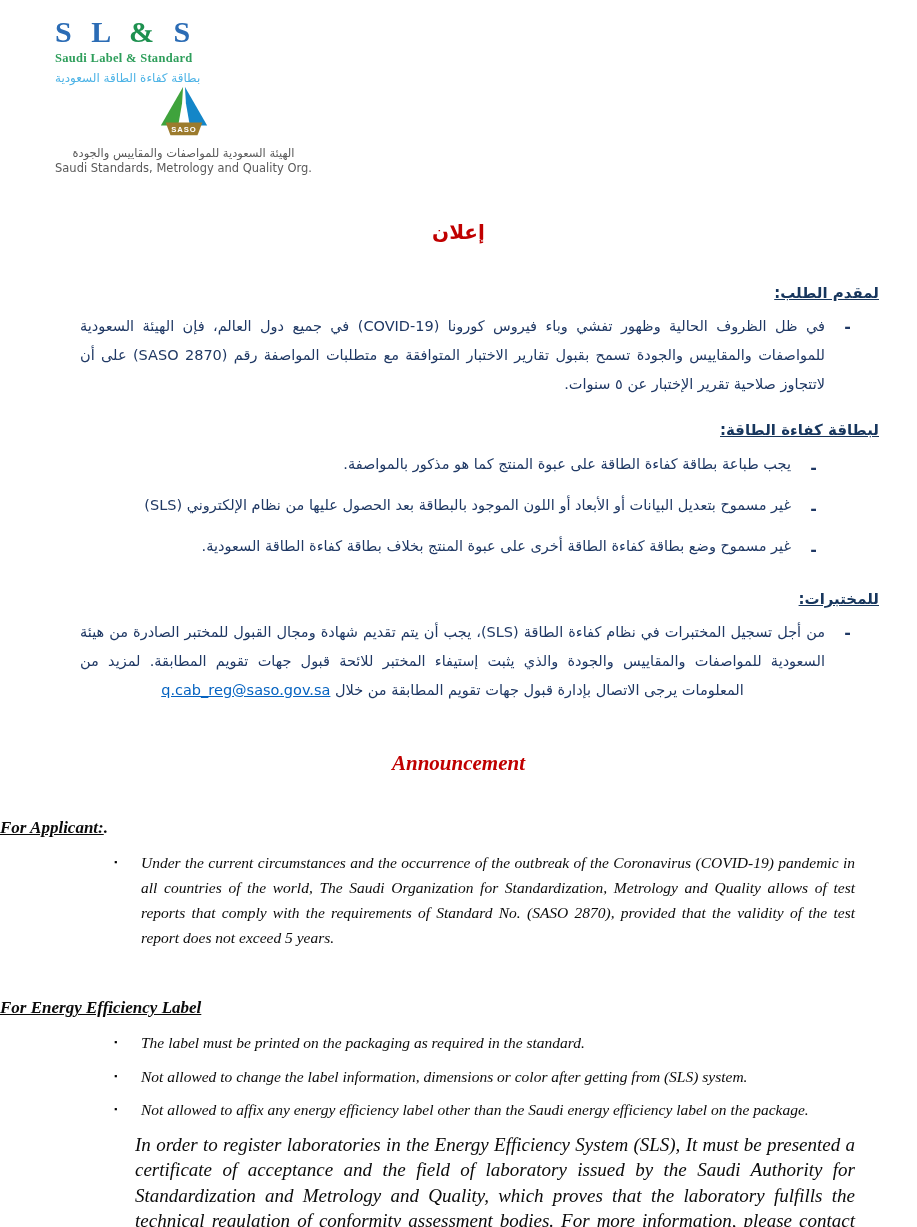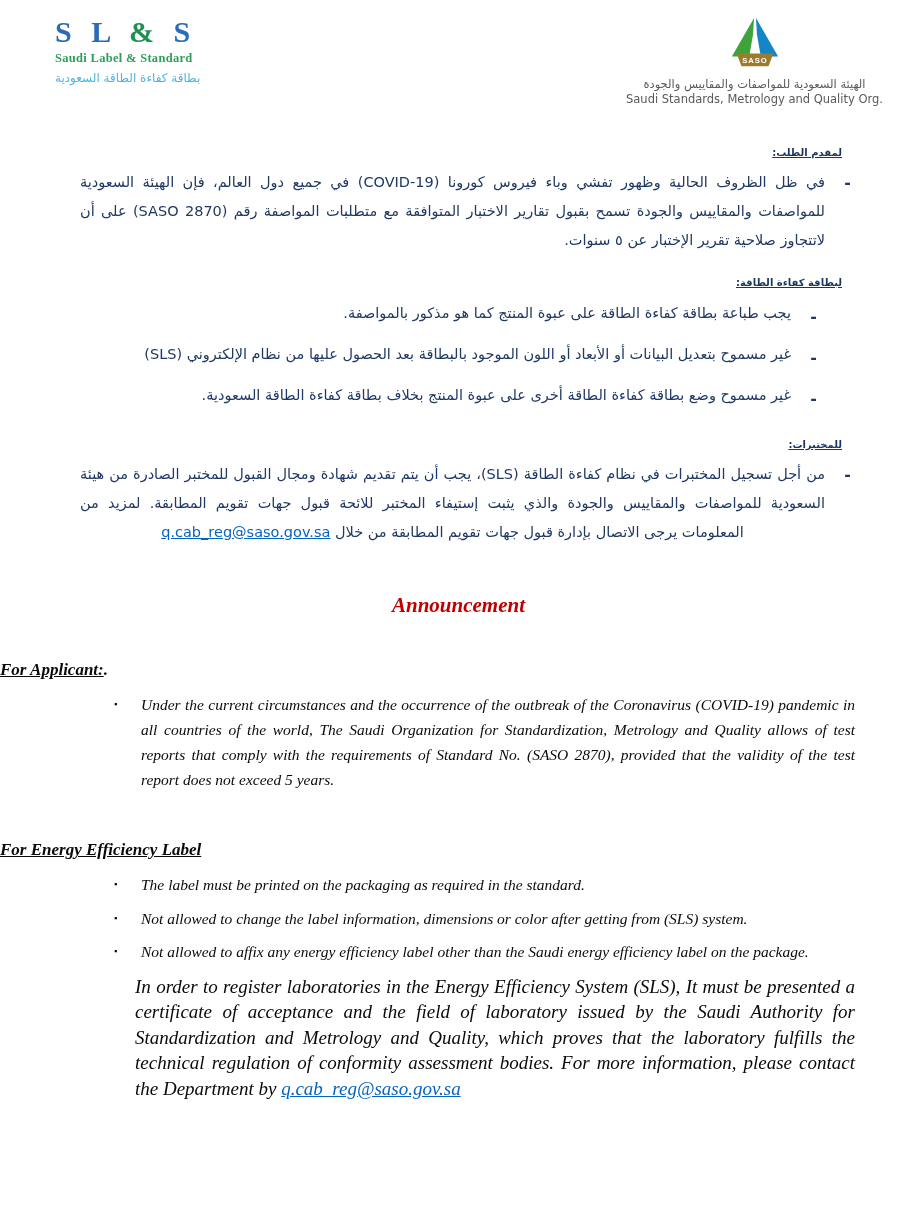--- a/index.html
+++ b/index.html
@@ -4,40 +4,40 @@
 <style>
   html,body { margin:0; padding:0; background:#ffffff; }
   .page {
     position:relative; width:917px; height:1227px; margin:0 auto;
     background:#ffffff; overflow:hidden;
     font-family:"DejaVu Sans", sans-serif;
   }
 
   
   .header { display:flex; justify-content:space-between; align-items:flex-start;
-            padding:16px 28px 0 55px; }
+            padding:16px 28px 0 55px;flex-direction:column; }
   .sls-logo { text-align:left; }
   .sls-title { font-family:"Liberation Serif", serif; font-weight:bold;
                font-size:30px; line-height:32px; color:#2b6cb5; letter-spacing:6px; }
   .sls-title .amp { color:#1e9150; }
   .sls-sub { font-family:"Liberation Serif", serif; font-weight:bold;
              color:#2e9e5b; font-size:12.5px; margin-top:3px; letter-spacing:0.3px; }
   .sls-tag { direction:rtl; text-align:left; color:#4db3e6; font-size:12px; margin-top:5px; }
 
   .saso-logo { display:flex; flex-direction:column; align-items:center; margin-right:6px; }
   .saso-name-ar { direction:rtl; color:#595959; font-size:11.5px; line-height:15px; margin-top:3px; }
   .saso-name-en { color:#595959; font-size:11.5px; line-height:15px; }
 
   
   .doc-title-ar { text-align:center; color:#c00000; font-weight:bold;
                   font-size:20px; margin-top:44px; }
 
   .ar { direction:rtl; color:#1f3864; }
-  .ar-heading { font-weight:bold; font-size:10px; color:#17365d;
-                text-decoration:underline; padding:0 75px; }
+  .ar-heading { font-weight:bold; font-size:15px; color:#17365d;
+                text-decoration:underline; padding:0 38px; }
   .ar-bullet-row { display:flex; padding-right:66px; padding-left:80px; }
   .ar-dash { width:26px; flex:none; font-weight:bold; line-height:29px; }
   .ar-text { text-align:justify; line-height:29px; font-size:14.5px; flex:1; }
   .ar-text-last-center { text-align-last:center; }
   .ar-list .ar-bullet-row { padding-right:100px; padding-left:80px; }
   .ar-list .ar-text { text-align:right; line-height:22px; }
   .link { color:#0563c1; text-decoration:underline; }
 
   
   .en { font-family:"Liberation Serif", serif; font-style:italic; color:#0a0a0a; }
@@ -74,20 +74,21 @@
           <polygon points="33,2 56,42 38,42 34,19" fill="#1486c8"></polygon>
           <polygon points="13,39 51,39 46,52 18,52" fill="#9c7b2d"></polygon>
           <text x="32" y="49" text-anchor="middle" font-size="8" font-weight="bold" fill="#ffffff" font-family="Liberation Sans, sans-serif" letter-spacing="1">SASO</text>
         </svg>
       </span>
       <div class="saso-name-ar">الهيئة السعودية للمواصفات والمقاييس والجودة</div>
       <div class="saso-name-en">Saudi Standards, Metrology and Quality Org.</div>
     </div>
   </div>
 
+  <div class="doc-title-ar">إعلان</div>
 
   <div class="ar">
     <div class="ar-heading mt-40">لمقدم الطلب:</div>
     <div class="ar-bullet-row mt-10">
       <span class="ar-dash">-</span>
       <span class="ar-text">في ظل الظروف الحالية وظهور تفشي وباء فيروس كورونا (COVID-19) في جميع دول العالم، فإن الهيئة السعودية للمواصفات والمقاييس والجودة تسمح بقبول تقارير الاختبار المتوافقة مع متطلبات المواصفة رقم (SASO 2870) على أن لاتتجاوز صلاحية تقرير الإختبار عن ٥ سنوات.</span>
     </div>
 
     <div class="ar-heading mt-22">لبطاقة كفاءة الطاقة:</div>
     <div class="ar-list">

